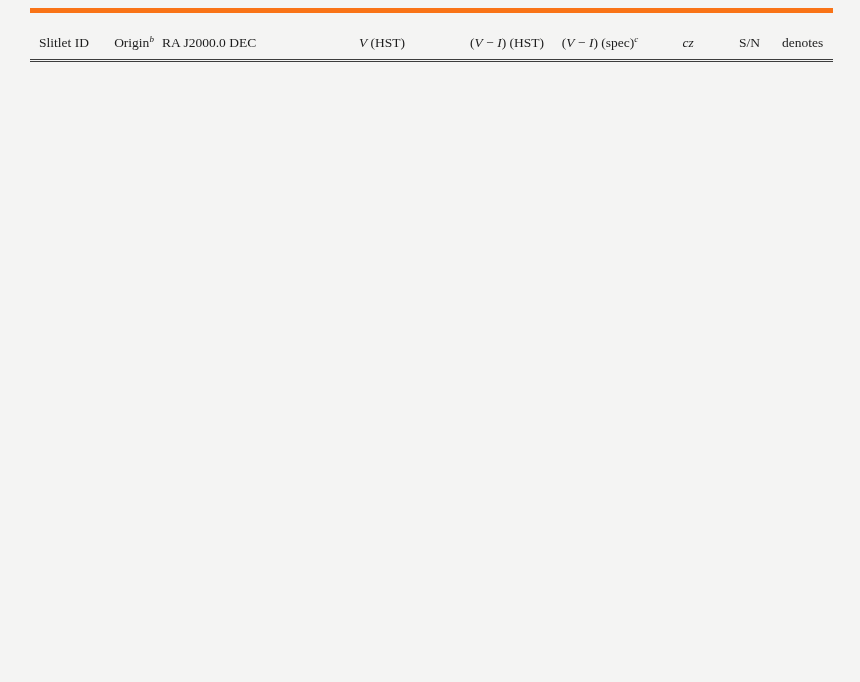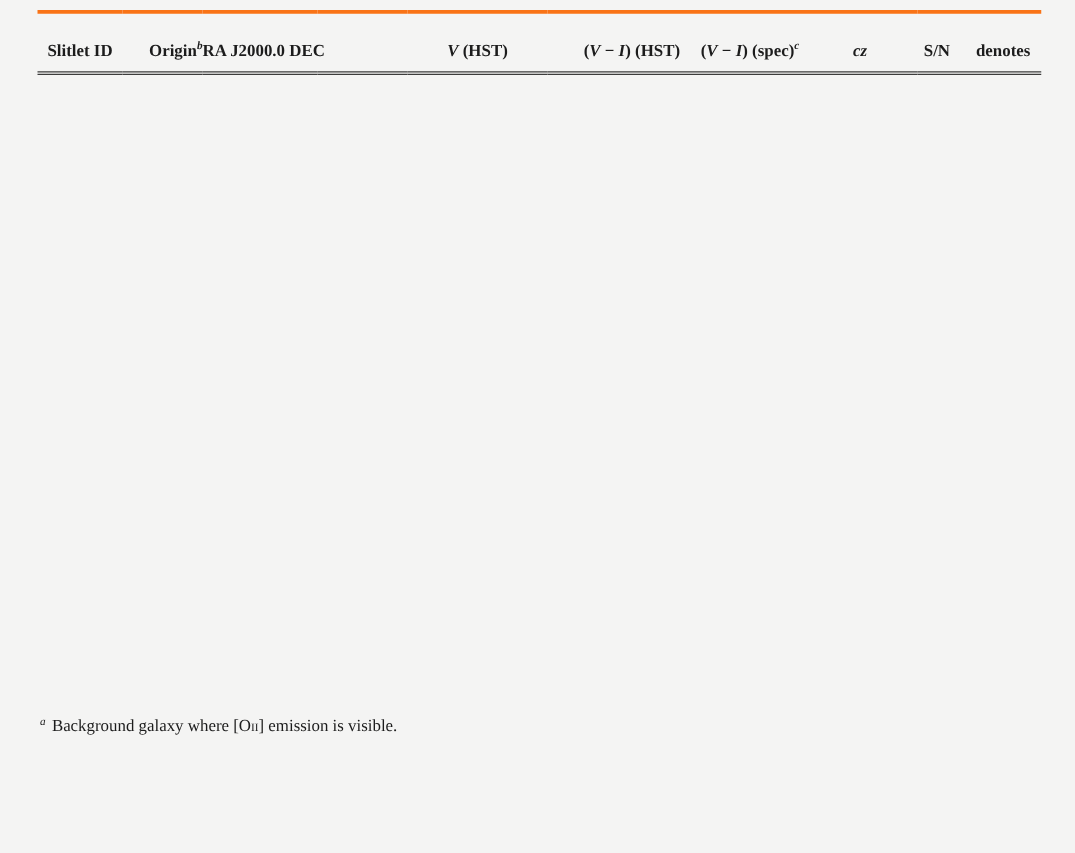--- a/index.html
+++ b/index.html
@@ -4,37 +4,37 @@
 <style>
   html,body{margin:0;padding:0;}
   body{
     width:860px;height:682px;position:relative;overflow:hidden;
     background:#f4f4f3;color:#1c1c1c;
     font-family:"Liberation Serif","DejaVu Serif",serif;
   }
   .table-wrap{position:absolute;left:30px;top:8px;width:803px;}
   table{border-collapse:collapse;table-layout:fixed;width:803px;}
   thead th{
-    font-weight:bold;font-size:13.5px;vertical-align:bottom;
-    padding:22px 0 8px 0;border-top:3px solid #f97316;border-bottom:3px double #3c3c3c;
+    font-weight:normal;font-size:13.5px;vertical-align:bottom;
+    padding:22px 0 8px 0;border-top:5px solid #f97316;border-bottom:3px double #3c3c3c;
     white-space:nowrap;
   }
   sup{font-size:9px;font-style:italic;line-height:0;}
   i{font-style:italic;}
   .sc{font-variant:small-caps;}
   
   .c-id{text-align:center;}
   .c-origin{text-align:left;padding-left:8px;}
   .c-v{text-align:center;}
   .c-vi{text-align:right;}
   .c-spec{text-align:center;margin-top:41px;}
   .c-cz{text-align:center;padding-right:10px;}
   .c-sn{text-align:right;padding-right:12px;}
   .c-member{text-align:center;}
-  th.c-origin{text-align:right;}
+  th.c-origin{text-align:center;}
   th.c-radec{text-align:left;}
   th.c-cz{padding-right:14px;}
   .footnotes{position:absolute;left:32px;top:572px;width:800px;font-size:13.5px;line-height:17px;}
   .footnote{margin-bottom:1px;}
   .footnote sup{font-style:italic;margin-right:5px;}
 </style>
 </head>
 <body>
 
 <div class="table-wrap">
@@ -62,16 +62,13 @@
         <th class="c-cz"><i>cz</i></th>
         <th class="c-sn">S/N</th>
         <th class="c-member">denotes</th>
       </tr>
     </thead>
     <tbody></tbody>
   </table>
 </div>
 
 <div class="footnotes">
-  <div class="footnote">
-    <sup>a</sup><span>Background galaxy where [O<span class="sc">ii</span>] emission is visible.</span>
-  </div>
 </div>
 
 </body></html>

